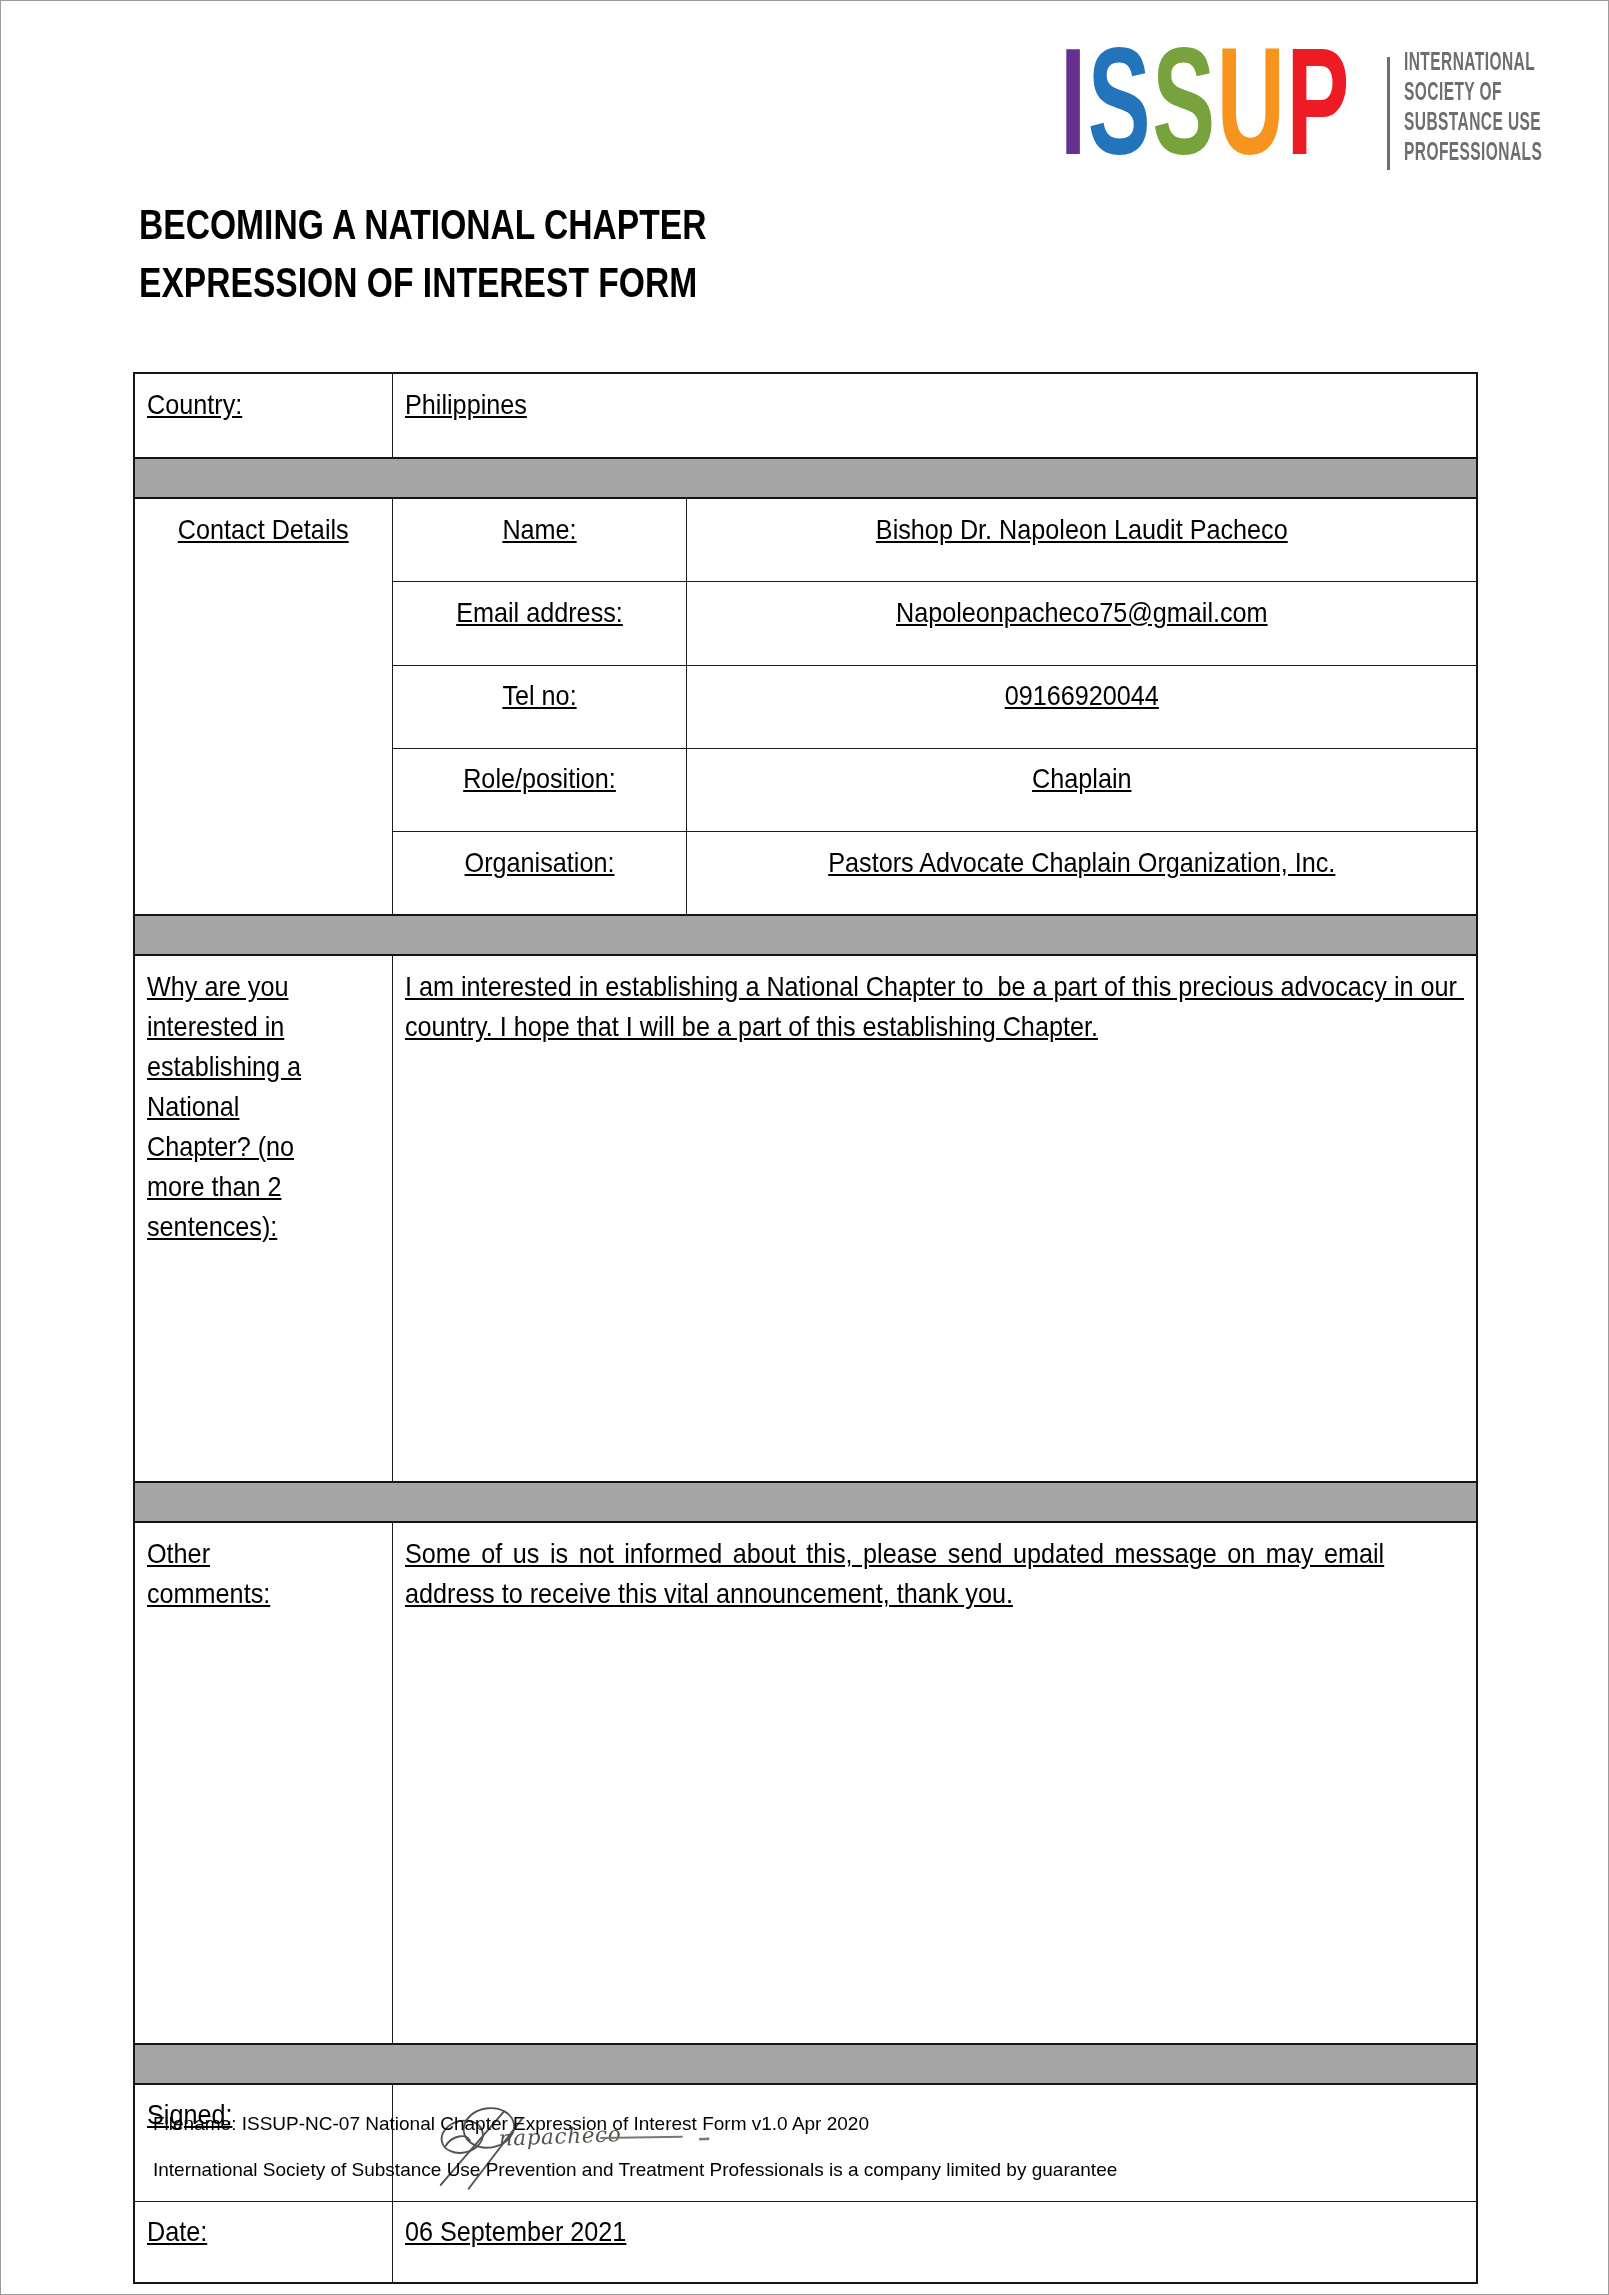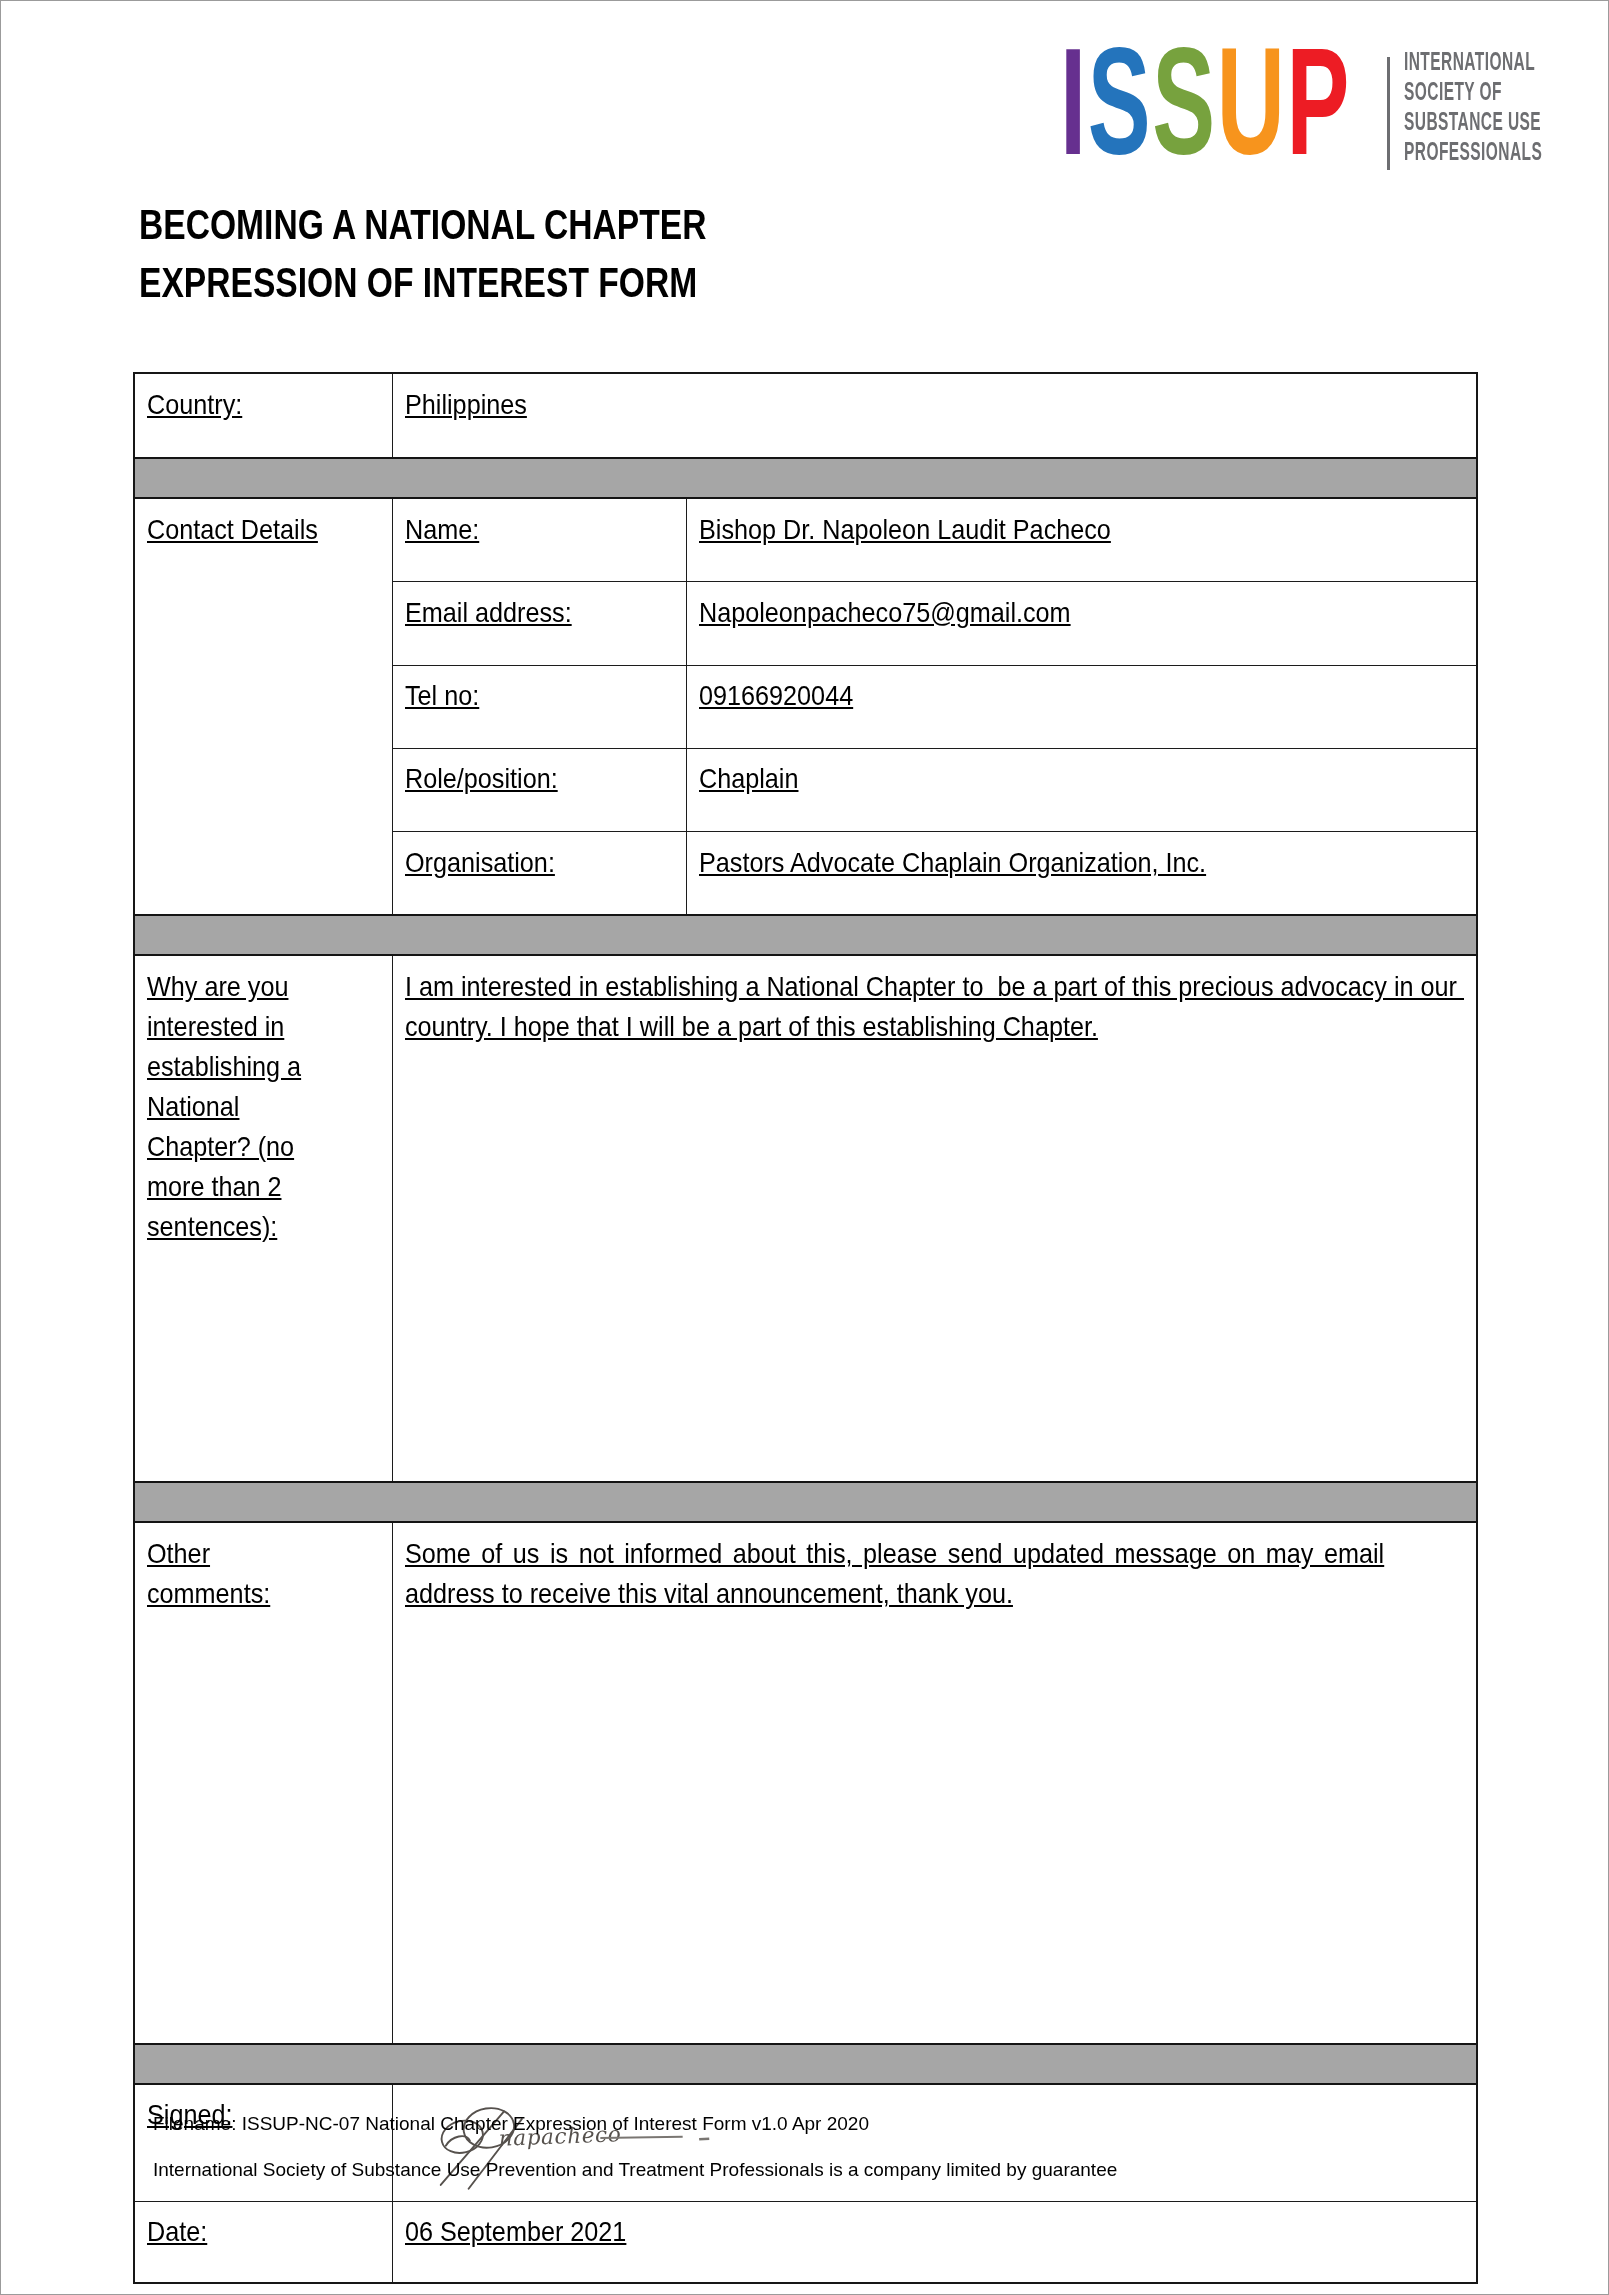--- a/index.html
+++ b/index.html
@@ -60,21 +60,21 @@
   }
   .sqz { display:block; width:111.12%; transform:scaleX(0.9); transform-origin:0 0; }
 
   tr.sep td {
     height:38px; padding:0;
     border-top:2px solid #141414;
     border-bottom:2px solid #141414;
   }
 
   tr.r-country td { height:62px; }
-  tr.r-contact td { height:61px; }
+  tr.r-contact td { height:61px;text-align:center; }
   tr.r-why td     { height:504px; }
   tr.r-other td   { height:498px; }
   tr.r-signed td  { height:61px; }
   tr.r-date td    { height:59px;margin-left:44px; }
 
   td.why-label  .sqz { width:218px; }
   td.other-label .sqz { width:132px; }
   td.why-answer { padding-top:46px; }
   td.why-answer .sqz { white-space:pre-wrap; }
   td.other-answer .sqz { width:1088px; text-align:justify; }

